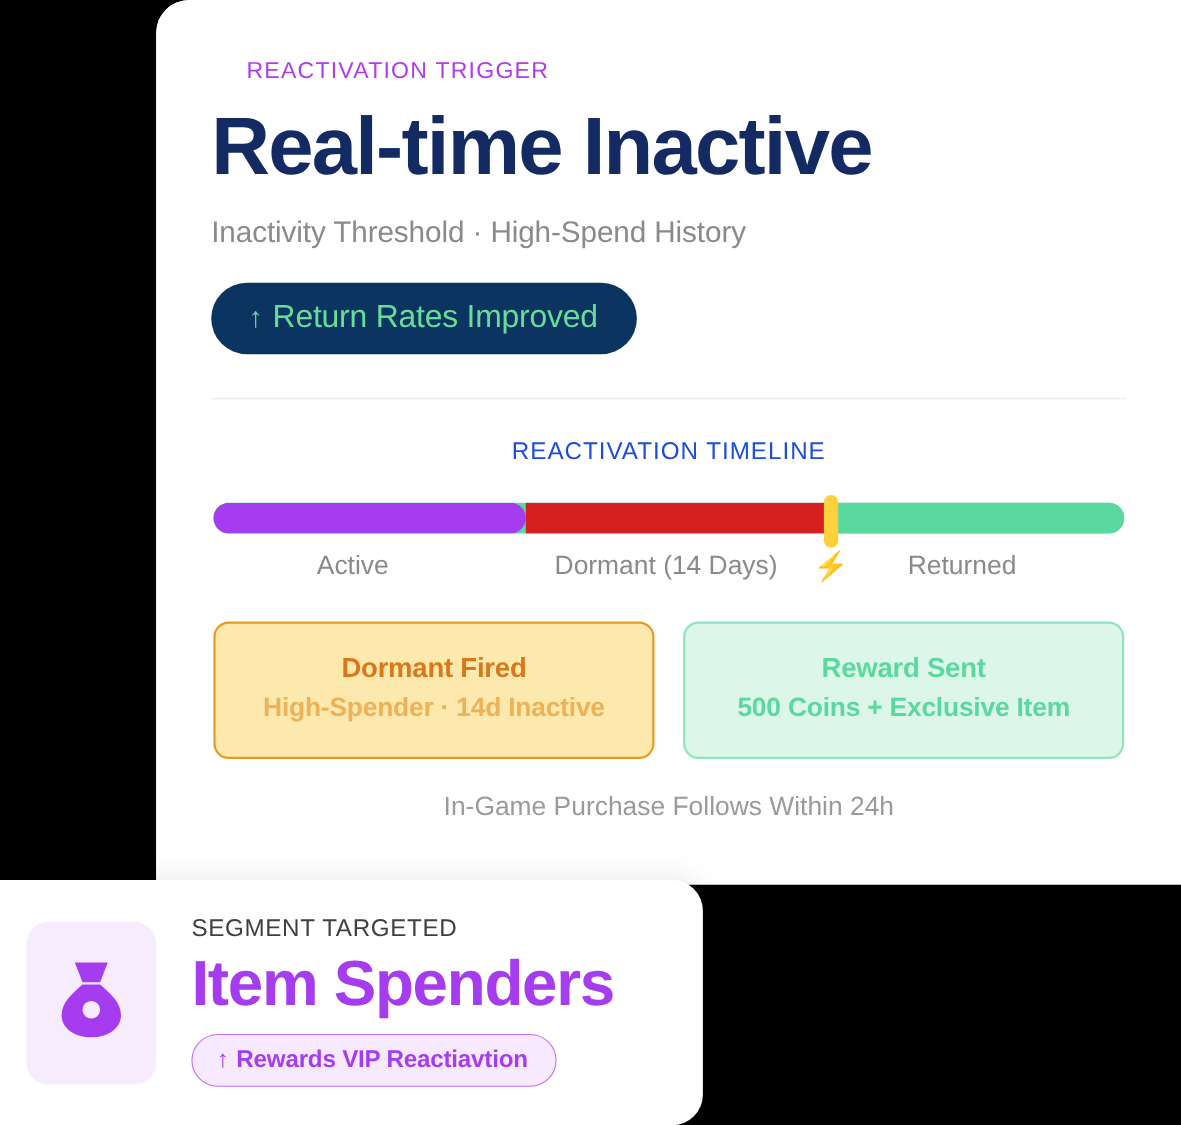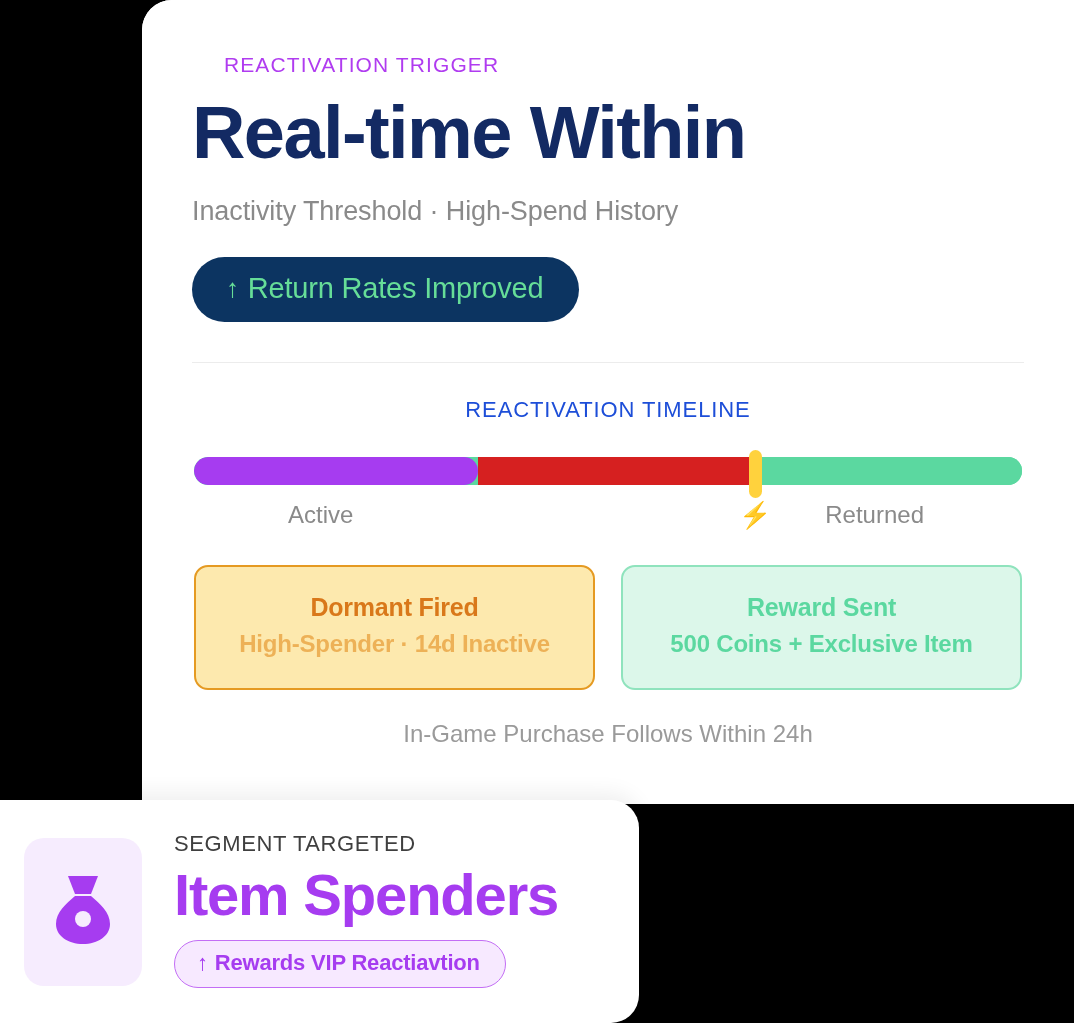--- a/index.html
+++ b/index.html
@@ -250,21 +250,21 @@
 </head>
 <body>
 
 <div id="stage">
 
   <div class="main-card">
     <div class="main-card-inner">
 
       <div class="header-block">
         <div class="eyebrow">REACTIVATION TRIGGER</div>
-        <div class="title">Real-time Within</div>
+        <div class="title">Real-time Inactive</div>
         <div class="subtitle">Inactivity Threshold · High-Spend History</div>
 
         <div class="status-pill">
           <span class="arrow">↑</span>
           <span>Return Rates Improved</span>
         </div>
 
         <div class="divider"></div>
       </div>
 
@@ -275,20 +275,21 @@
           <div class="bar-track">
             <div class="seg seg-active" id="seg0" style="flex-basis: 34.3%; background: rgb(166, 60, 240);"></div>
             <div class="seg seg-dormant" id="seg1" style="flex-basis: 33.5%; background: rgb(214, 32, 32);"></div>
             <div class="seg seg-returned" id="seg2" style="flex-basis: 32.2%; background: rgb(91, 216, 160);"></div>
           </div>
           <div class="bar-marker" id="marker" style="left: calc(67.8% - 6px); background: rgb(255, 210, 61);"></div>
         </div>
 
         <div class="timeline-labels">
           <span class="tl-label" id="lab0" style="left: 15.3%;">Active</span>
+          <span class="tl-label" id="lab1" style="left: 49.7%;">Dormant (14 Days)</span>
           <span class="bolt" id="bolt" style="left: 67.8%;">⚡</span>
           <span class="tl-label" id="lab2" style="left: 82.2%;">Returned</span>
         </div>
       </div>
 
       <div class="cards-row">
         <div class="info-card card-trigger" style="background: rgb(253, 233, 174); border-color: rgb(229, 154, 34);">
           <div class="ic-title">Dormant Fired</div>
           <div class="ic-sub">High-Spender · 14d Inactive</div>
         </div>

